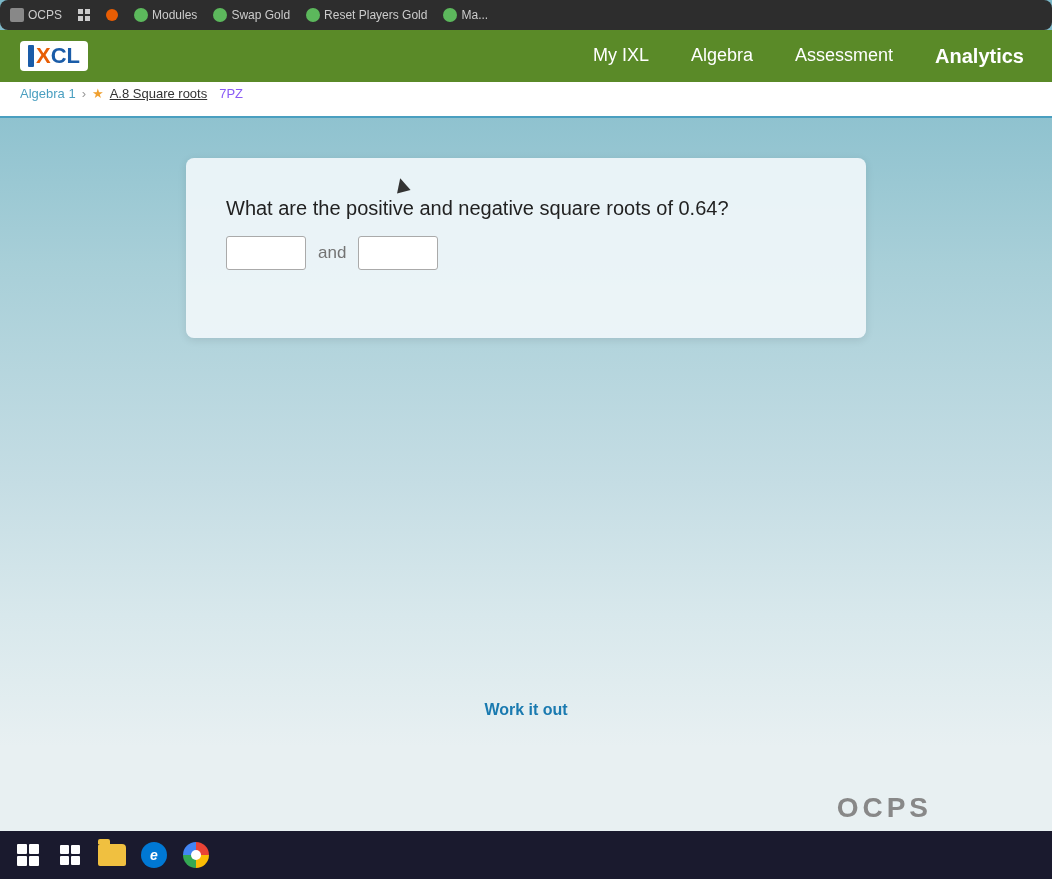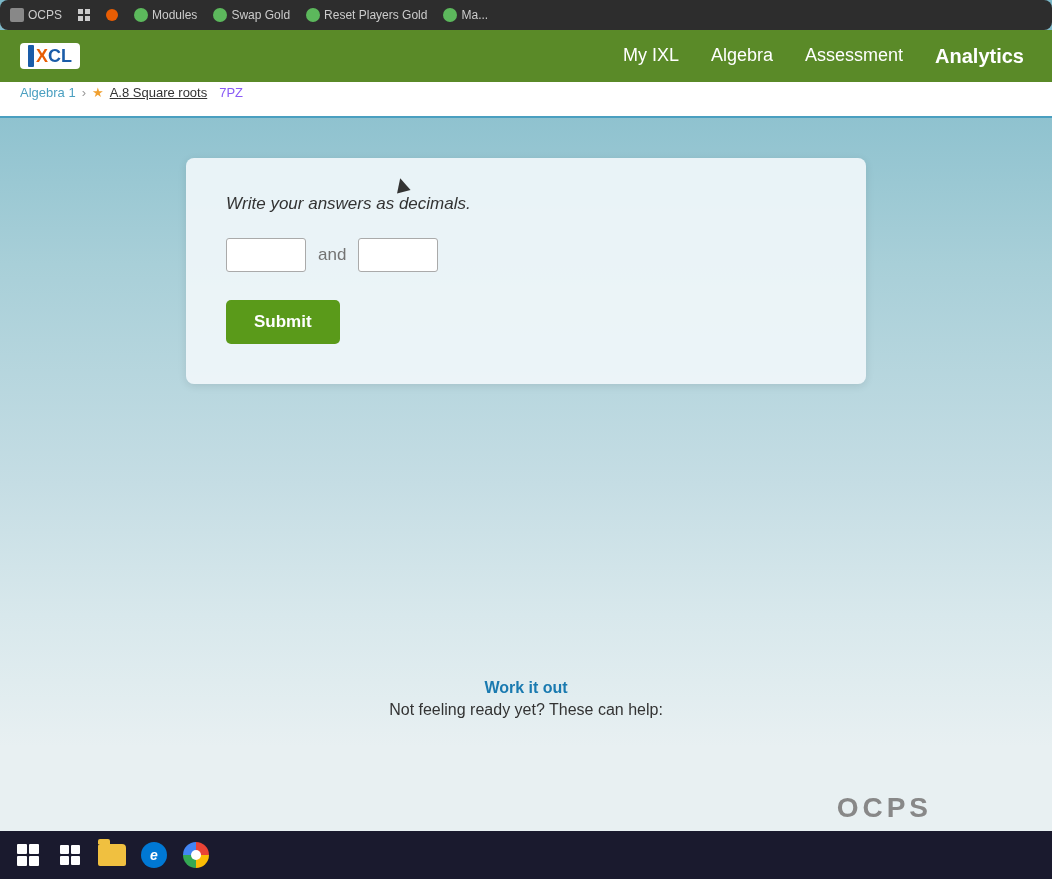--- a/index.html
+++ b/index.html
@@ -58,37 +58,37 @@
       padding: 0 20px;
       gap: 30px;
     }
     .ixl-logo {
       background: white;
       border-radius: 4px;
       padding: 2px 8px;
       display: flex;
       align-items: center;
       font-weight: bold;
-      font-size: 18px;
+      font-size: 22px;
       color: #333;
       margin-right: 8px;
     }
     .ixl-logo .bar {
       width: 6px;
       height: 22px;
       background: #1a5ca8;
       margin-right: 2px;
       border-radius: 1px;
     }
     .ixl-logo .text-x { color: #e85d04; }
     .ixl-logo .text-cl { color: #1a5ca8; }
 
     .nav-links {
       display: flex;
-      gap: 16px;
+      gap: 26px;
       margin-left: auto;
     }
     .nav-link {
       color: white;
       font-size: 18px;
       font-weight: 500;
       text-decoration: none;
       cursor: pointer;
       padding: 4px 8px;
     }
@@ -98,22 +98,22 @@
       font-weight: 700;
     }
 
     
     .breadcrumb-bar {
       position: relative;
       z-index: 10;
       background: white;
       height: 36px;
       display: flex;
-      align-items: flex-end;
-      padding: 16px 20px;
+      align-items: flex-start;
+      padding: 4px 20px;
       border-bottom: 2px solid #4a9fc0;
       font-size: 13px;
       color: #555;
       gap: 6px;
     }
     .breadcrumb-link {
       color: #4a9fc0;
       cursor: pointer;
       text-decoration: none;
     }
@@ -385,33 +385,31 @@
   <span class="breadcrumb-sep">›</span>
   <span class="breadcrumb-star">★</span>
   <span class="breadcrumb-current">A.8 Square roots</span>
   <a class="breadcrumb-code">7PZ</a>
 </div>
 
 <div class="cursor-arrow"></div>
 
 <div class="main-content">
   <div class="question-card">
-    <p class="instruction-text">Write your answers as decimals.</p>
+    <p class="question-text">What are the positive and negative square roots of 0.64?</p>
     <div class="answer-row">
       <input type="text" class="answer-input" placeholder="" style="">
       <span class="and-label">and</span>
       <input type="text" class="answer-input" placeholder="" style="">
     </div>
-    <button class="submit-btn">Submit</button>
   </div>
 </div>
 
 <div class="help-section">
   <a class="work-it-out">Work it out</a>
-  <p class="not-ready-text">Not feeling ready yet? These can help:</p>
 </div>
 
 <div class="dell-brand">OCPS</div>
 
 <div class="taskbar">
   <div class="taskbar-icon">
     <div class="win-icon">
       <div></div>
         <div></div>
         <div></div>

